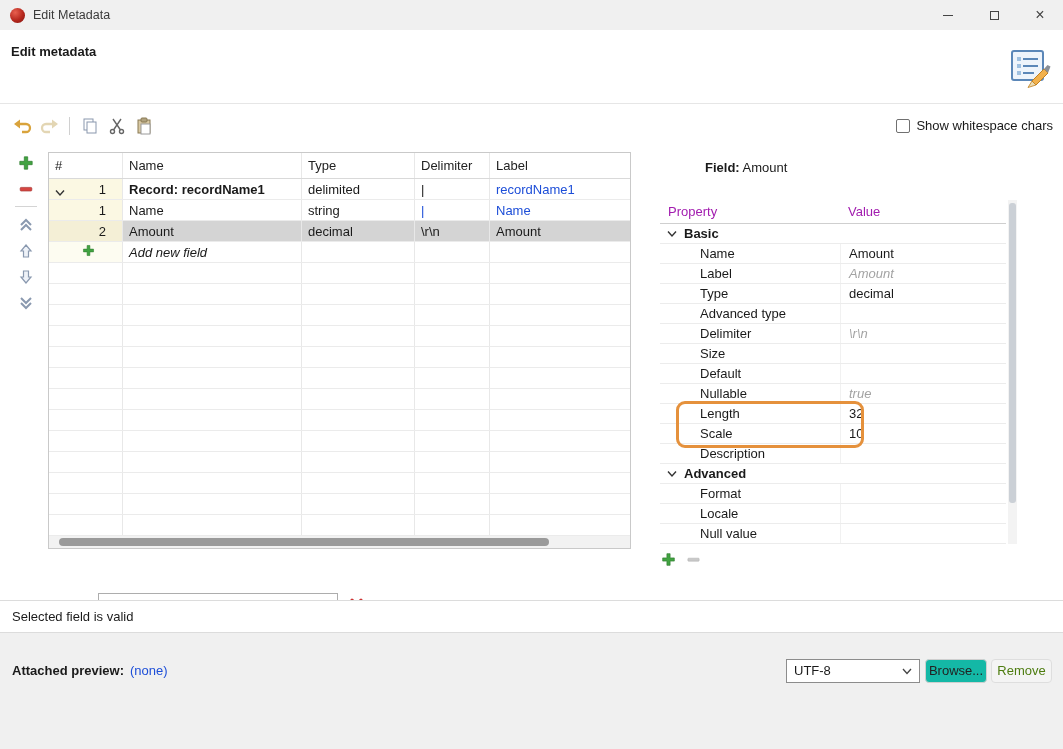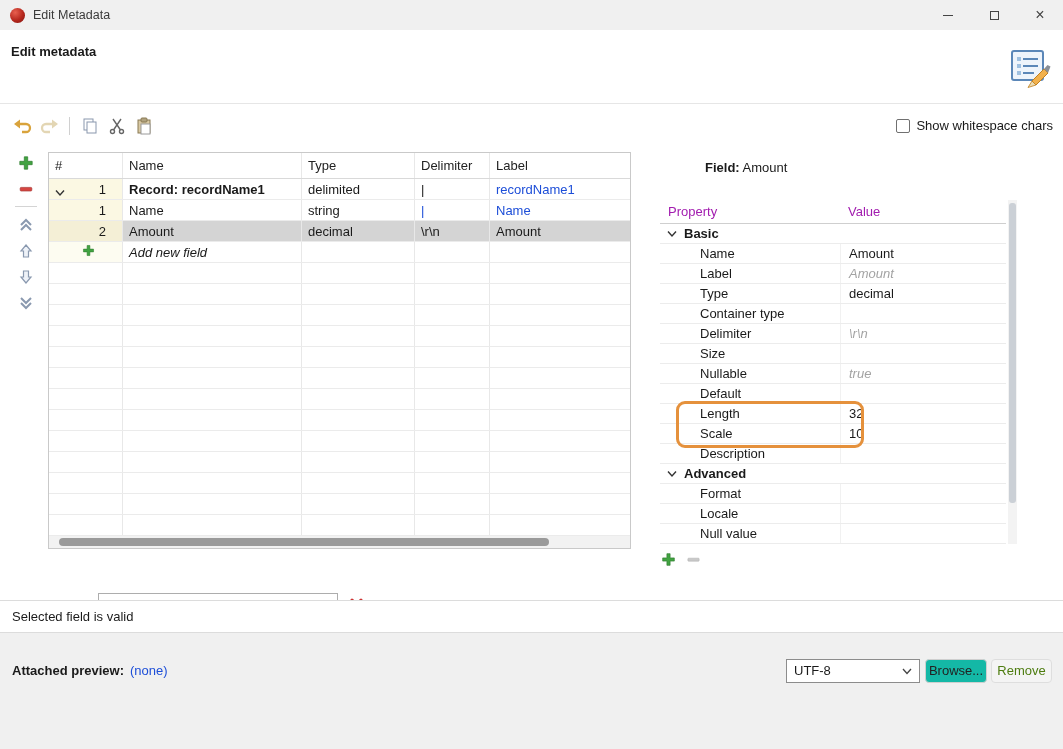--- a/index.html
+++ b/index.html
@@ -416,38 +416,38 @@
   </div>
   <div class="p-row">
     <div class="p-prop">Label</div>
     <div class="p-val ph-i">Amount</div>
   </div>
   <div class="p-row">
     <div class="p-prop">Type</div>
     <div class="p-val">decimal</div>
   </div>
   <div class="p-row">
-    <div class="p-prop">Container type</div>
+    <div class="p-prop">Advanced type</div>
     <div class="p-val"></div>
   </div>
   <div class="p-row">
     <div class="p-prop">Delimiter</div>
     <div class="p-val ph-i">\r\n</div>
   </div>
   <div class="p-row">
     <div class="p-prop">Size</div>
     <div class="p-val"></div>
   </div>
   <div class="p-row">
+    <div class="p-prop">Default</div>
+    <div class="p-val"></div>
+  </div>
+  <div class="p-row">
     <div class="p-prop">Nullable</div>
     <div class="p-val ph-i">true</div>
-  </div>
-  <div class="p-row">
-    <div class="p-prop">Default</div>
-    <div class="p-val"></div>
   </div>
   <div class="p-row">
     <div class="p-prop">Length</div>
     <div class="p-val">32</div>
   </div>
   <div class="p-row">
     <div class="p-prop">Scale</div>
     <div class="p-val">10</div>
   </div>
   <div class="p-row">

